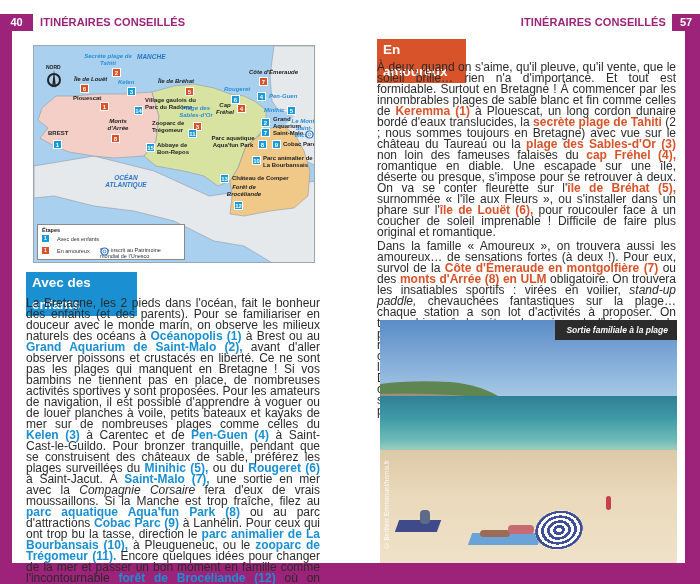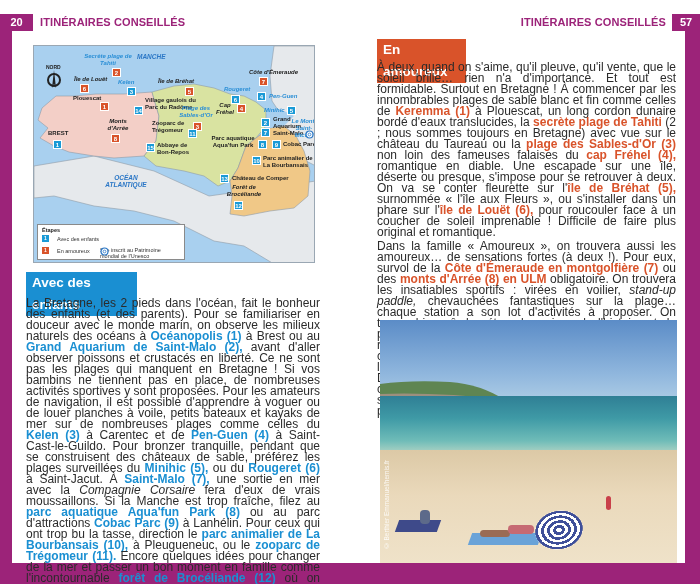--- a/index.html
+++ b/index.html
@@ -78,21 +78,21 @@
   .towel2 { position: absolute; left: 90px; top: 213px; width: 70px; height: 12px; background: #6aa3d8; transform: skewX(-20deg); }
   .person { position: absolute; background: #9a6b55; border-radius: 4px; }
 </style>
 </head>
 <body>
 
 <div class="left-bar purple"></div>
 <div class="right-bar purple"></div>
 <div class="bottom-bar purple"></div>
 
-<div class="folio left purple">20</div>
+<div class="folio left purple">40</div>
 <div class="running-head left">ITINÉRAIRES CONSEILLÉS</div>
 <div class="running-head right">ITINÉRAIRES CONSEILLÉS</div>
 <div class="folio right purple">57</div>
 
 <div class="map">
   <svg width="282" height="218" viewBox="0 0 282 218">
     <rect x="0" y="0" width="282" height="218" fill="#a9d0ef"></rect>
 
     <path d="M240 0 L282 0 L282 120 L262 110 L250 95 L248 70 L238 55 L236 30 Z" fill="#e6e9ec" stroke="#8e9aa6" stroke-width="0.6"></path>
 
@@ -226,14 +226,15 @@
   </svg>
   <div class="sea"></div>
   <div class="sand"></div>
   <div class="towel1"></div>
   <div class="towel2"></div>
   <div class="person" style="left:40px;top:190px;width:10px;height:14px;background:#5d6a8a;"></div>
   <div class="person" style="left:100px;top:210px;width:30px;height:7px;"></div>
   <div class="person" style="left:128px;top:205px;width:26px;height:9px;background:#c66a73;"></div>
   <div class="person" style="left:226px;top:176px;width:5px;height:14px;background:#c9404a;"></div>
   <div class="umbrella"></div>
+  <div class="caption">Sortie familiale à la plage</div>
   <div class="credit">© Berthier Emmanuel/hemis.fr</div>
 </div>
 
 </body></html>

